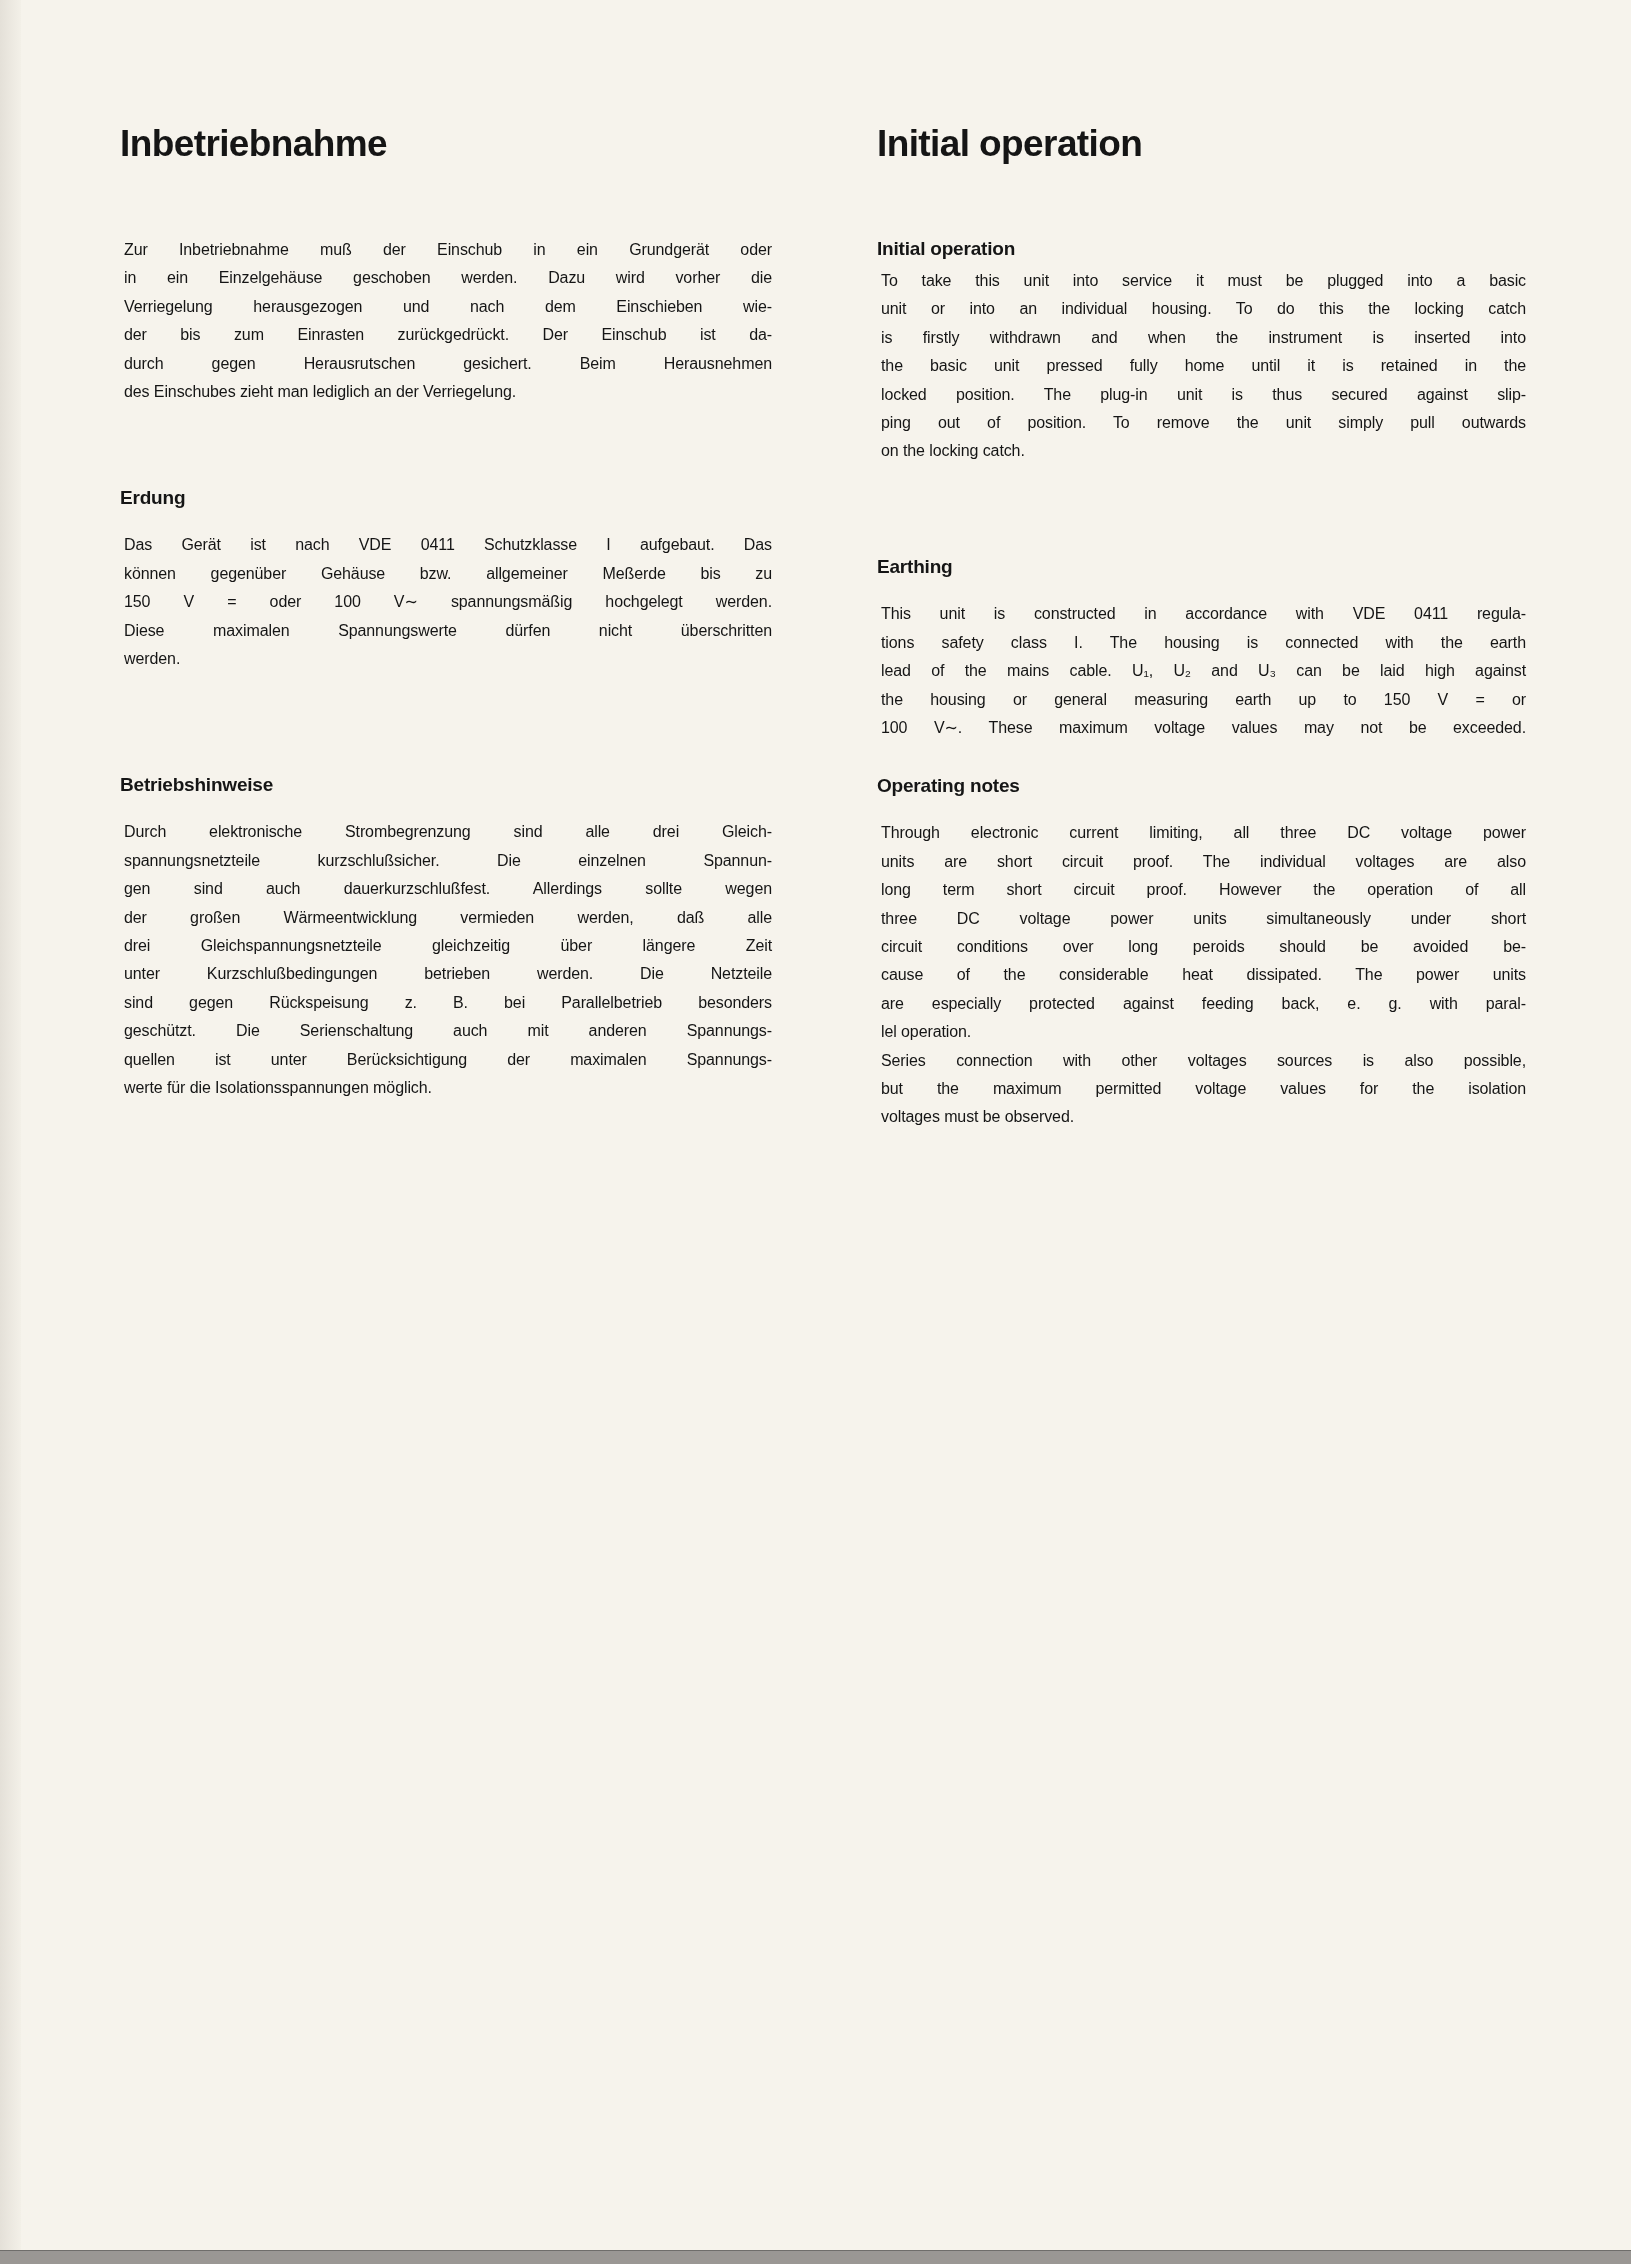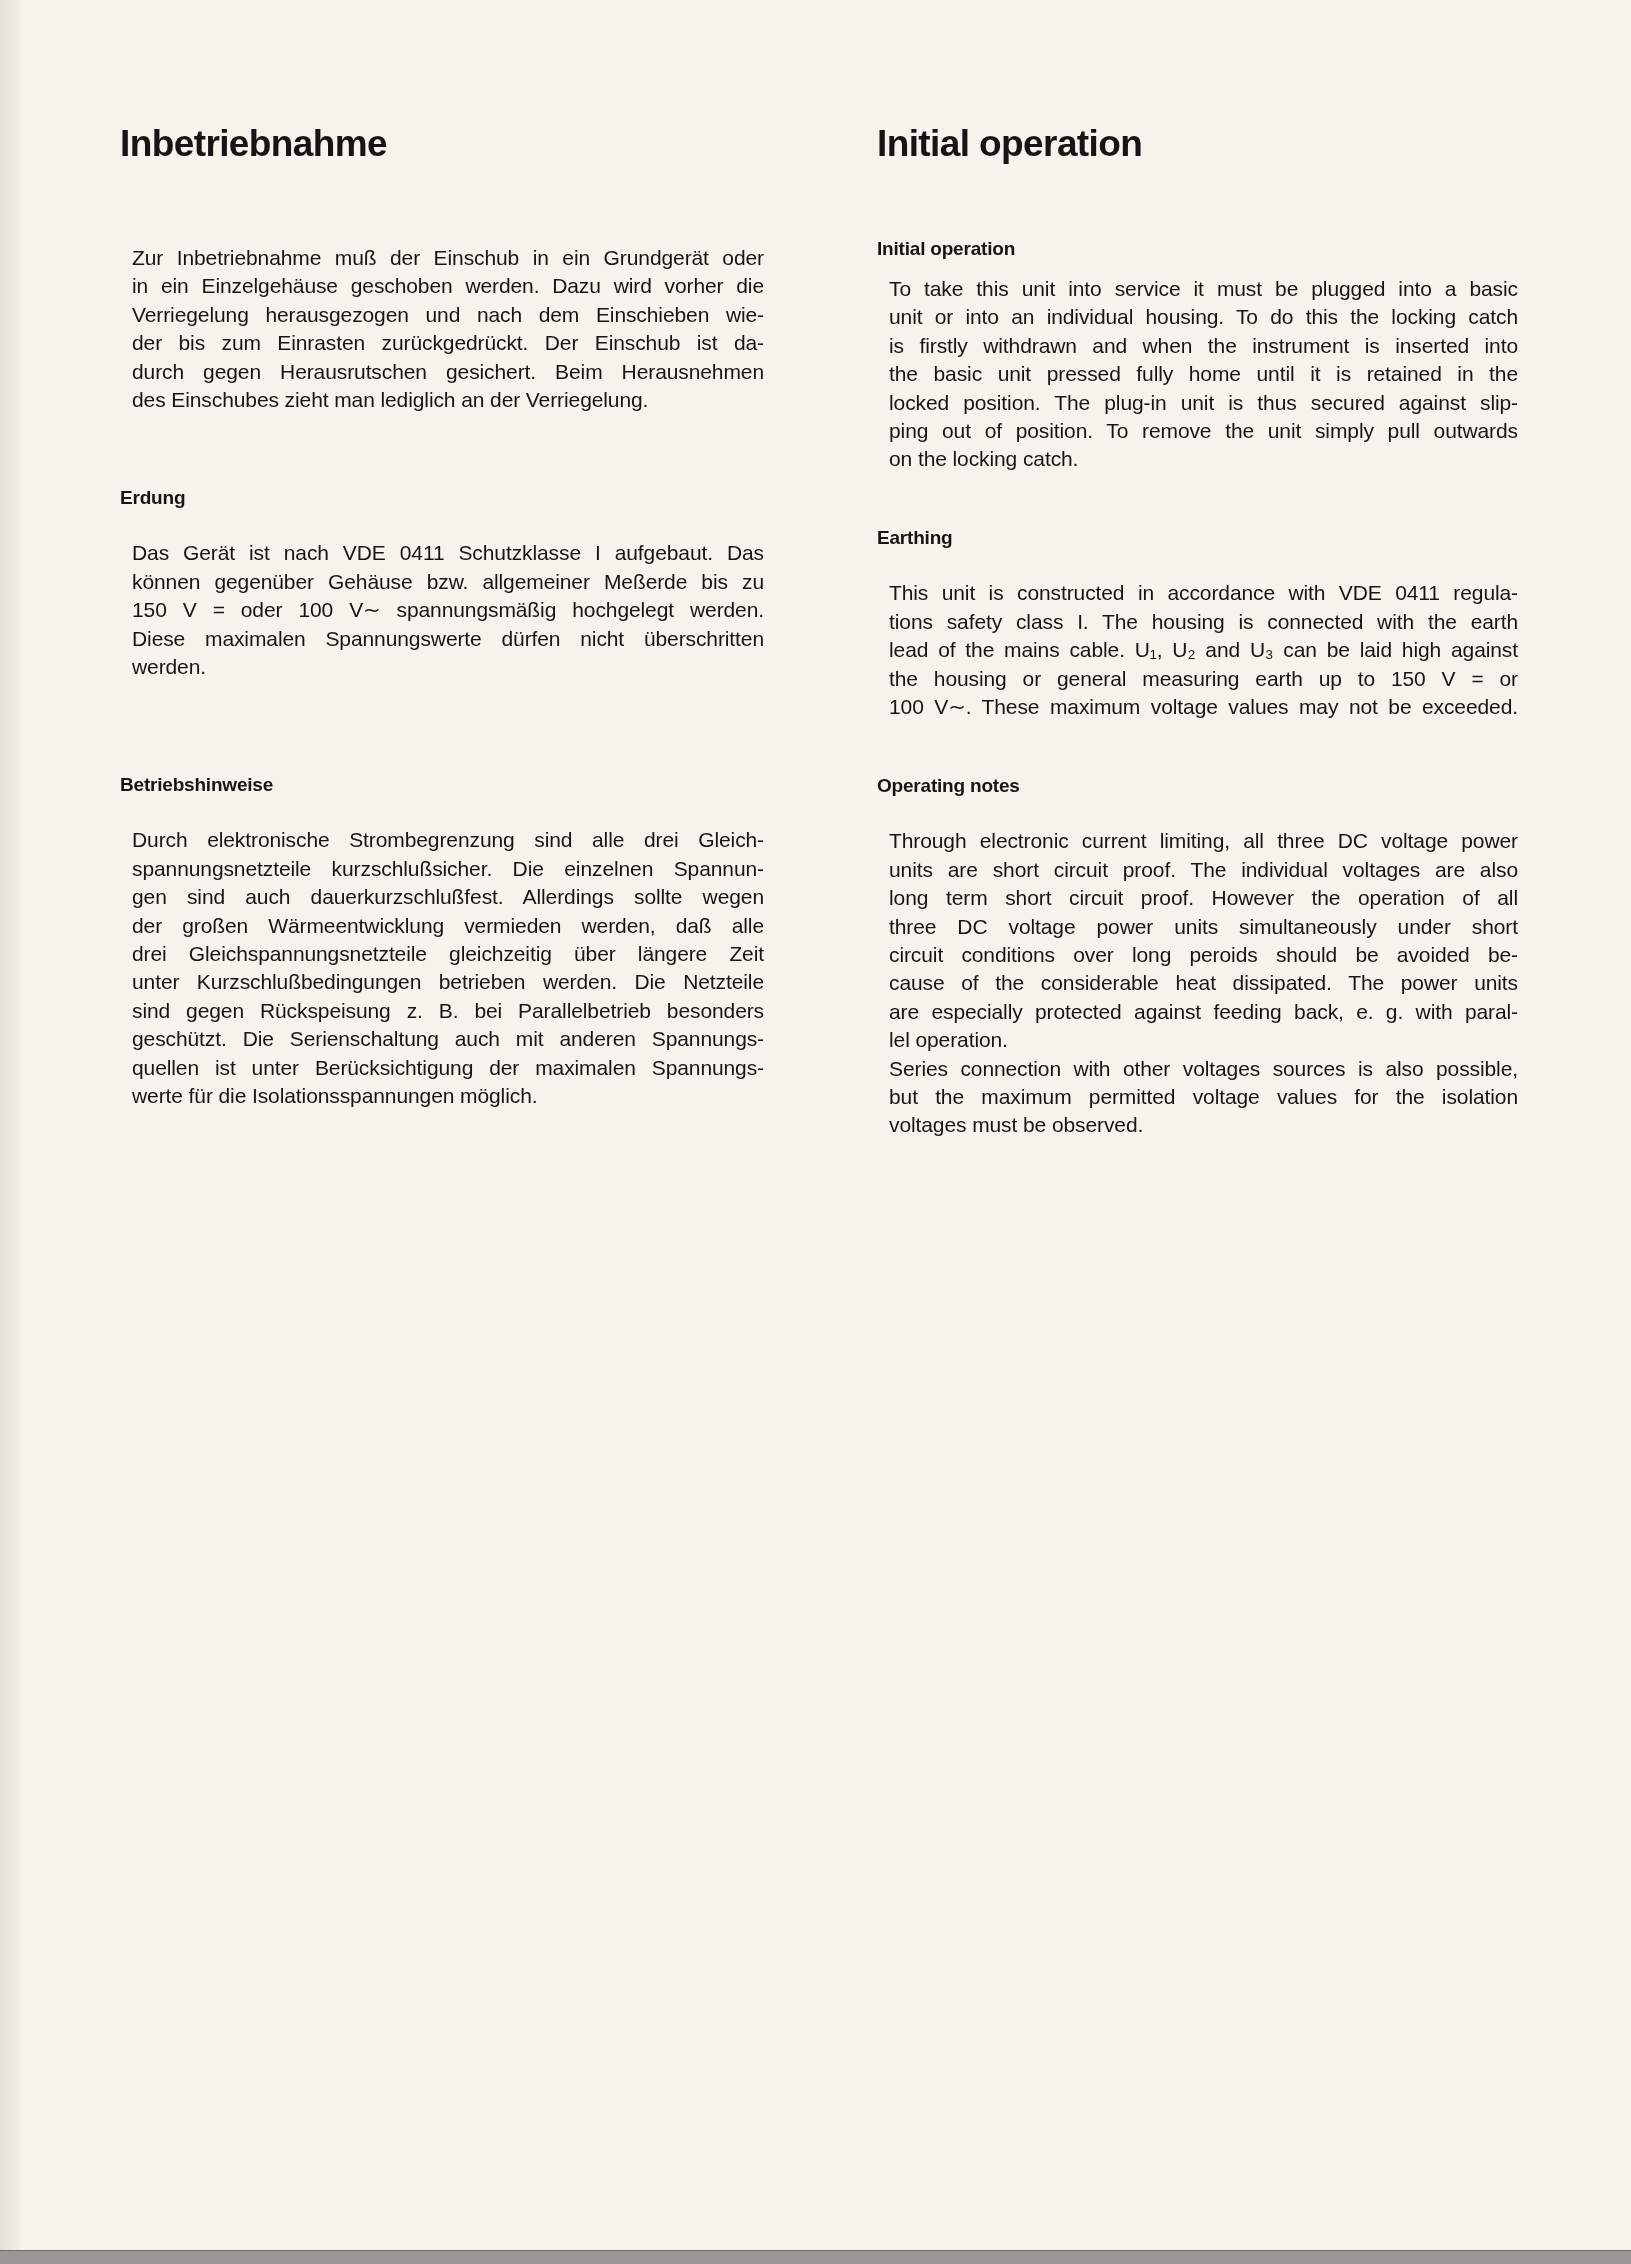--- a/index.html
+++ b/index.html
@@ -28,21 +28,21 @@
       margin: 0; font-size: 37px; font-weight: bold; letter-spacing: -0.6px;
       white-space: nowrap;
       text-align: center;
     }
     .section { position: absolute; left: 0; width: 100%; }
     .section-heading {
       margin: 0; font-size: 19px; font-weight: bold; line-height: 29px;
       letter-spacing: -0.2px;
     }
     .section-body {
-      margin: 12px; font-size: 21px; line-height: 28.4px;
+      margin: 4px; font-size: 16px; line-height: 28.4px;
       text-align: justify; letter-spacing: -0.1px;
     }
     .section-body .line { display: block; text-align: justify; text-align-last: justify; white-space: nowrap; }
     .section-body .line.last { text-align-last: left; }
     .gap-small { height: 15.4px; }
   </style>
 </head>
 <body>
 
 <div class="left-edge"></div>
@@ -100,21 +100,21 @@
       <span class="line">To take this unit into service it must be plugged into a basic</span>
       <span class="line">unit or into an individual housing. To do this the locking catch</span>
       <span class="line">is firstly withdrawn and when the instrument is inserted into</span>
       <span class="line">the basic unit pressed fully home until it is retained in the</span>
       <span class="line">locked position. The plug-in unit is thus secured against slip-</span>
       <span class="line">ping out of position. To remove the unit simply pull outwards</span>
       <span class="line last">on the locking catch.</span>
     </p>
   </div>
 
-  <div class="section" style="top:523px;">
+  <div class="section" style="top:552px;">
     <h2 class="section-heading">Earthing</h2>
     <div class="gap-small"></div>
     <p class="section-body">
       <span class="line">This unit is constructed in accordance with VDE 0411 regula-</span>
       <span class="line">tions safety class I. The housing is connected with the earth</span>
       <span class="line">lead of the mains cable. U₁, U₂ and U₃ can be laid high against</span>
       <span class="line">the housing or general measuring earth up to 150 V = or</span>
       <span class="line">100 V∼. These maximum voltage values may not be exceeded.</span>
     </p>
   </div>

